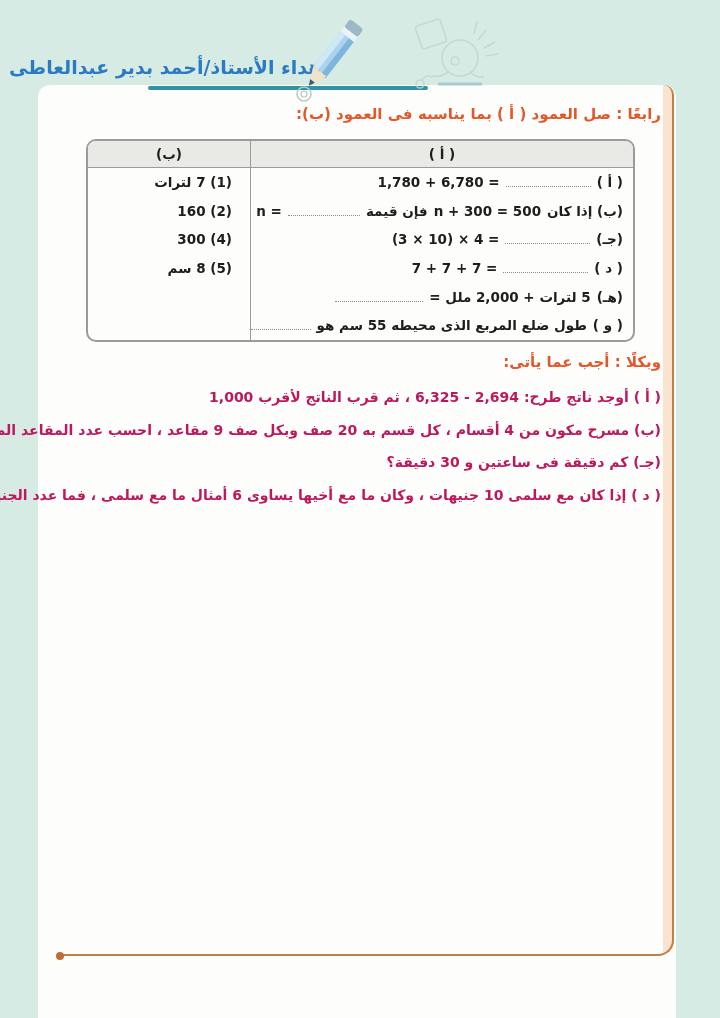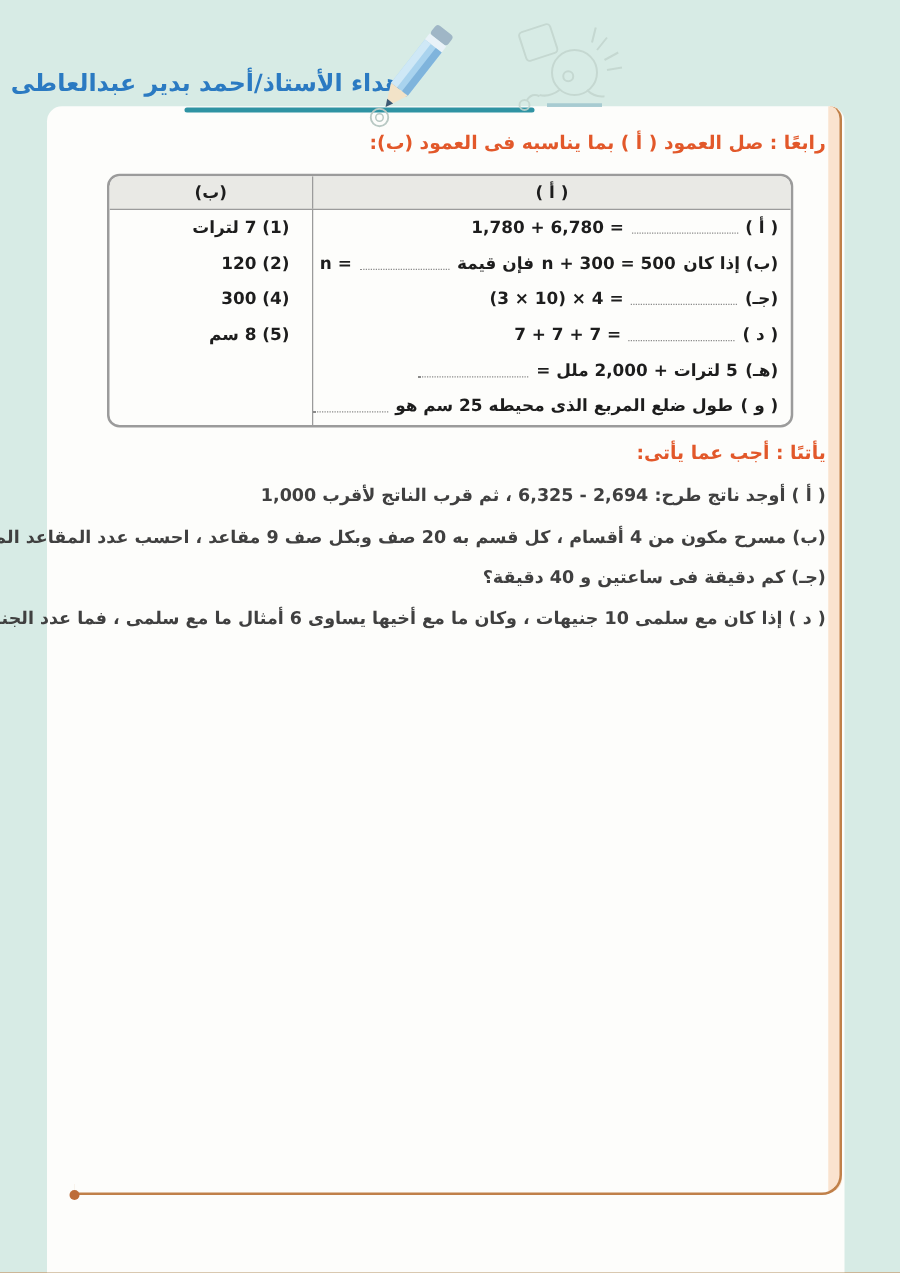--- a/index.html
+++ b/index.html
@@ -73,21 +73,21 @@
   .dots {
     display:inline-block; height:1px; margin-top:9px;
     border-bottom:1.6px dotted #8a8a8a;
   }
   .d85 { width:85px; } .d72 { width:72px; } .d88 { width:88px; } .d78 { width:78px; }
   
   .h5 { top:353px; }
   .q-list {
     position:absolute; right:59px; left:55px; top:381px;
     direction:rtl; text-align:right;
-    font-size:14px; font-weight:bold; color:#404040;
+    font-size:14px; font-weight:bold; color:#be185d;
   }
   .q-item { line-height:32.5px; white-space:nowrap; }
 </style>
 </head>
 <body>
 
 <div class="sheet"></div>
 <div class="peach-bar"></div>
 <div class="frame-line"></div>
 <div class="bottom-dot"></div>
@@ -161,41 +161,41 @@
         <span class="dots d85"></span>
         <span class="expr">7 + 7 + 7 =</span>
       </div>
       <div class="a-row">
         <span>(هـ)</span>
         <span>5 لترات + 2,000 ملل =</span>
         <span class="dots d88"></span>
       </div>
       <div class="a-row">
         <span>( و )</span>
-        <span>طول ضلع المربع الذى محيطه 25 سم هو</span>
+        <span>طول ضلع المربع الذى محيطه 55 سم هو</span>
         <span class="dots d78"></span>
       </div>
     </div>
     <div class="col-b">
       <div class="b-row">
           <span>(1) 7 لترات</span>
         </div>
       <div class="b-row">
-          <span>(2) 120</span>
+          <span>(2) 160</span>
         </div>
       <div class="b-row">
           <span>(4) 300</span>
         </div>
       <div class="b-row">
           <span>(5) 8 سم</span>
         </div>
     </div>
   </div>
 </div>
 
-<div class="sec-heading h5">يأتىًا : أجب عما يأتى:</div>
+<div class="sec-heading h5">وبكلًا : أجب عما يأتى:</div>
 
 <div class="q-list">
   <div class="q-item">( أ ) أوجد ناتج طرح: 2,694 - 6,325 ، ثم قرب الناتج لأقرب 1,000</div>
   <div class="q-item">(ب) مسرح مكون من 4 أقسام ، كل قسم به 20 صف وبكل صف 9 مقاعد ، احسب عدد المقاعد الموجودة فى المسرح .</div>
-  <div class="q-item">(جـ) كم دقيقة فى ساعتين و 40 دقيقة؟</div>
+  <div class="q-item">(جـ) كم دقيقة فى ساعتين و 30 دقيقة؟</div>
   <div class="q-item">( د ) إذا كان مع سلمى 10 جنيهات ، وكان ما مع أخيها يساوى 6 أمثال ما مع سلمى ، فما عدد الجنيهات مع أخيها؟</div>
 </div>
 
 </body></html>

